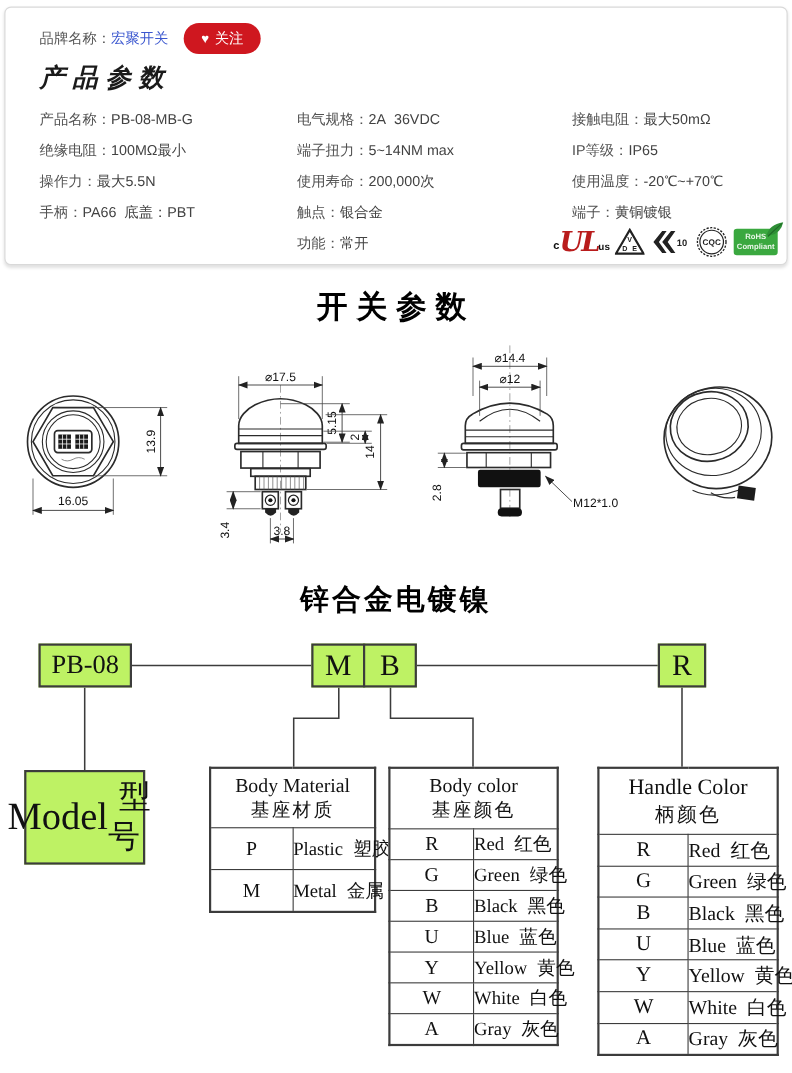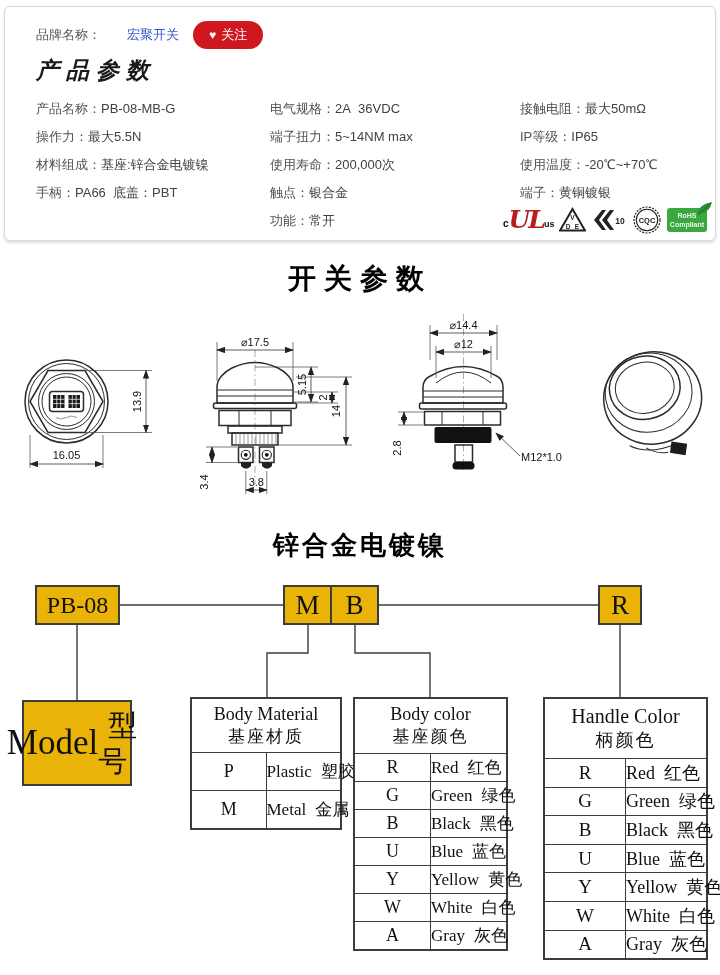--- a/index.html
+++ b/index.html
@@ -6,21 +6,21 @@
   body{
     width:720px;height:975px;position:relative;background:#ffffff;
     font-family:"Liberation Sans",sans-serif;color:#424242;overflow:hidden;
   }
   
   .card{position:absolute;left:4px;top:6px;width:710px;height:233px;
     background:#fff;border:1px solid #d9d9d9;border-radius:6px;
     box-shadow:0 2px 3px rgba(0,0,0,.12);}
   .brand-row{position:absolute;left:31px;top:14px;display:flex;align-items:center;font-size:13px;}
   .brand-label{color:#555;}
-  .brand-link{color:#3b57cf;text-decoration:none;cursor:pointer;margin-left:26px;}
+  .brand-link{color:#3b57cf;text-decoration:none;cursor:pointer;}
   .follow-btn{margin-left:14px;display:inline-flex;align-items:center;gap:5px;
     background:#cf171f;color:#fff;border:none;border-radius:14px;
     padding:5px 16px;font-size:13px;font-family:"Liberation Sans",sans-serif;cursor:pointer;}
   .follow-btn .heart{font-size:12px;line-height:1;}
   .pp-title{position:absolute;left:31px;top:48px;font-family:"DejaVu Serif",serif;
     font-style:italic;font-weight:bold;font-size:23px;color:#1a1a1a;letter-spacing:7px;}
   .spec-area{position:absolute;left:31px;top:88px;display:flex;font-size:13px;}
   .spec-col{display:flex;flex-direction:column;}
   .spec-col.c1{width:234px;} .spec-col.c2{width:250px;} .spec-col.c3{width:196px;}
   .spec-item{height:28px;line-height:28px;white-space:nowrap;}
@@ -44,21 +44,21 @@
   
   .drawings{position:absolute;left:0;top:300px;}
   .drawings .outline{fill:none;stroke:#2b2b2b;stroke-width:1.5;}
   .drawings .thin{fill:none;stroke:#2b2b2b;stroke-width:1;}
   .drawings .dim{stroke:#333;stroke-width:.8;fill:none;}
   .drawings .ext{stroke:#444;stroke-width:.7;fill:none;}
   .drawings .cl{stroke:#888;stroke-width:.7;stroke-dasharray:7 3 1.5 3;fill:none;}
   .drawings text{font-family:"Liberation Sans",sans-serif;font-size:11px;fill:#111;}
   
   .connectors{position:absolute;left:0;top:575px;}
-  .cbox{position:absolute;box-sizing:border-box;border:2px solid #3c3c3c;background:#eab308;
+  .cbox{position:absolute;box-sizing:border-box;border:2px solid #3c3c3c;background:#bef264;
     display:flex;align-items:center;justify-content:center;
     font-family:"Liberation Serif",serif;color:#111;}
   .box-pb{left:35px;top:585px;width:85px;height:40px;font-size:24px;}
   .box-m{left:283px;top:585px;width:49px;height:40px;font-size:27px;}
   .box-b{left:330px;top:585px;width:49px;height:40px;font-size:27px;}
   .box-r{left:598px;top:585px;width:44px;height:40px;font-size:27px;}
   .model-box{left:22px;top:700px;width:110px;height:86px;flex-direction:row;}
   .model-en{font-size:35px;line-height:40px;}
   .model-cn{font-size:29px;line-height:36px;letter-spacing:10px;text-indent:10px;}
   table.ctable{position:absolute;border-collapse:collapse;background:#fff;
@@ -94,28 +94,28 @@
 
   <div class="pp-title">产品参数</div>
 
   <div class="spec-area">
     <div class="spec-col c1">
 
         <div class="spec-item">
           <span class="spec-label">产品名称：</span><span class="spec-value">PB-08-MB-G</span>
         </div>
 
+        <div class="spec-item">
+          <span class="spec-label">绝缘电阻：</span><span class="spec-value">100MΩ最小</span>
+        </div>
 
         <div class="spec-item">
           <span class="spec-label">操作力：</span><span class="spec-value">最大5.5N</span>
         </div>
 
-        <div class="spec-item">
-          <span class="spec-label">材料组成：</span><span class="spec-value">基座:锌合金电镀镍</span>
-        </div>
 
         <div class="spec-item">
           <span class="spec-label">手柄：</span><span class="spec-value">PA66&nbsp; 底盖：PBT</span>
         </div>
       </div>
     <div class="spec-col c2">
 
         <div class="spec-item">
           <span class="spec-label">电气规格：</span><span class="spec-value">2A&nbsp; 36VDC</span>
         </div>

